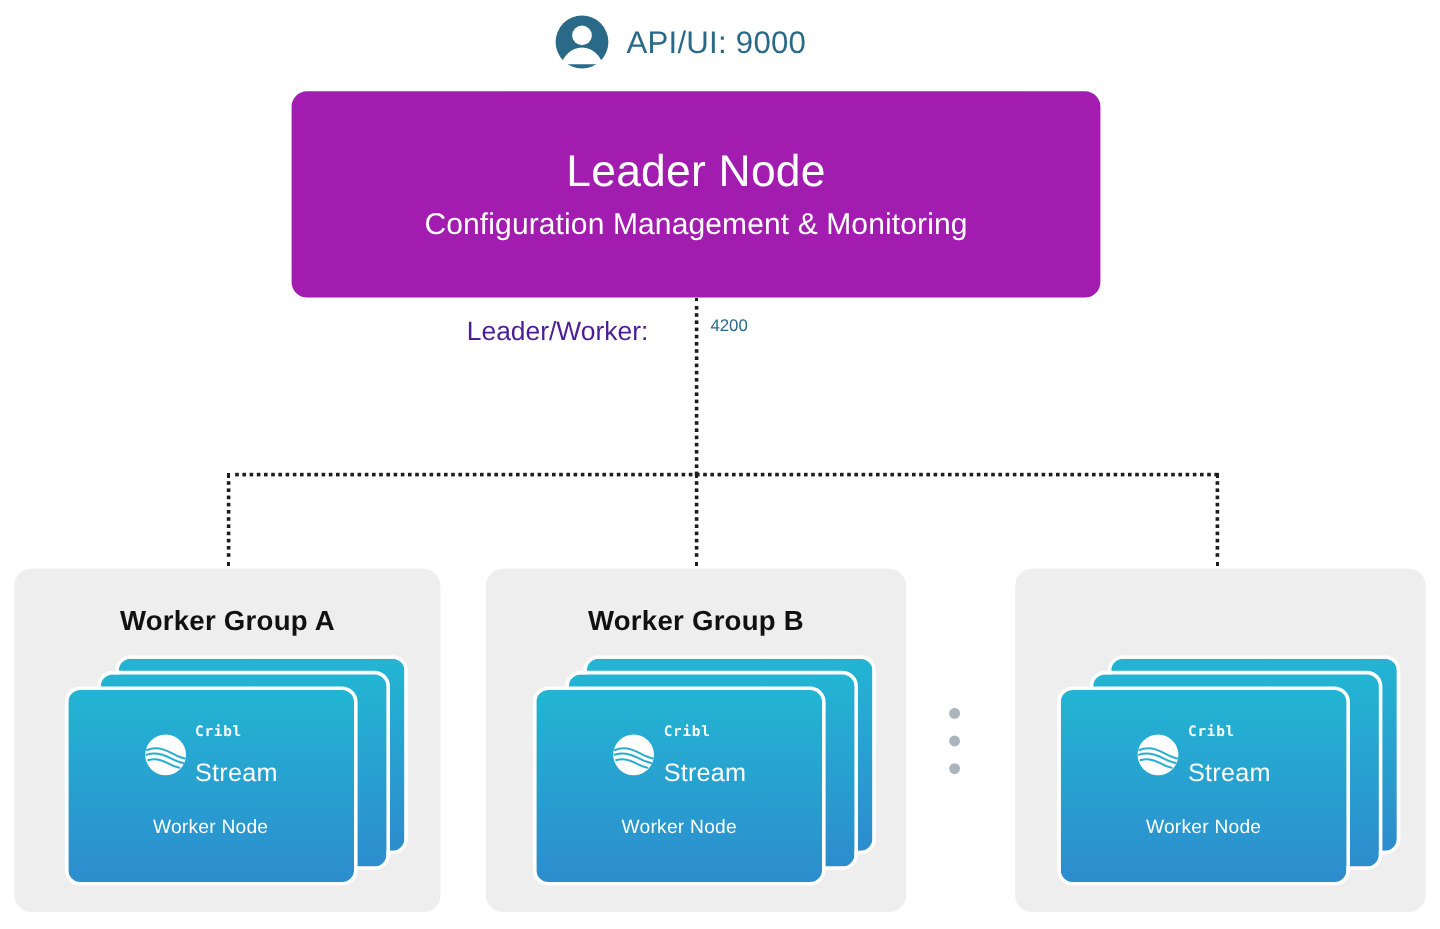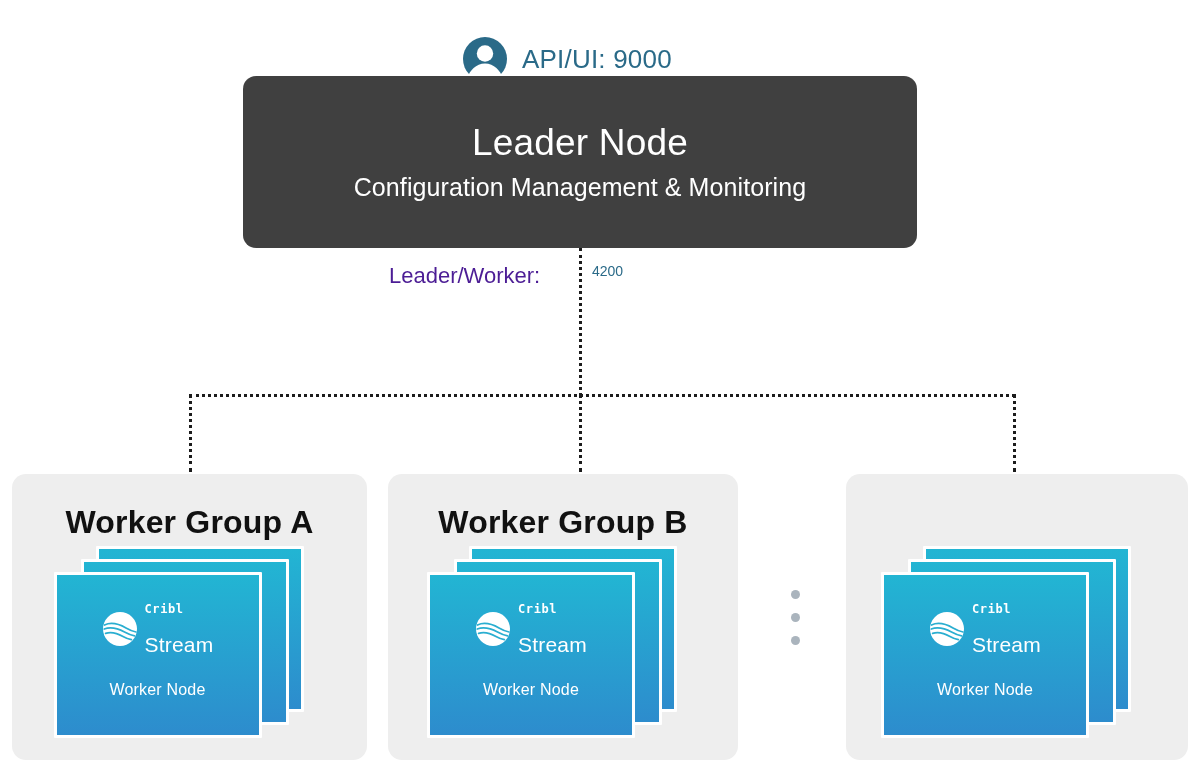--- a/index.html
+++ b/index.html
@@ -7,33 +7,33 @@
     width: 1200px; height: 774px;
     background: #ffffff;
     font-family: "Liberation Sans", sans-serif;
     overflow: hidden;
   }
   #stage { position: relative; width: 1200px; height: 774px; background:#fff; }
 
   
   .api-row {
     position: absolute; left: 462px; top: 12px;
-    display: flex; align-items: center; gap: 14px; margin-top: 24px;
+    display: flex; align-items: center; gap: 14px;
   }
   .user-icon { width: 46px; height: 46px; display: block; }
   .api-label {
     font-size: 26px; color: #2a6a88; letter-spacing: .2px;
     white-space: nowrap; line-height: 1;
   }
 
   
   .leader-node {
     position: absolute; left: 243px; top: 76px;
     width: 674px; height: 172px;
-    background: #404040; border-radius: 13px;
+    background: #a21caf; border-radius: 13px;
     display: flex; flex-direction: column;
     align-items: center; justify-content: center;
   }
   .leader-title {
     color: #ffffff; font-size: 37px; font-weight: 400;
     line-height: 1.1; margin-bottom: 10px; letter-spacing: .2px;
   }
   .leader-sub {
     color: #ffffff; font-size: 25px; font-weight: 400;
     line-height: 1.1; letter-spacing: .1px;
@@ -62,37 +62,37 @@
   #drop-a      { left: 189px; top: 394px;  height: 78px;  }
   #drop-b      { left: 579px; top: 394px;  height: 78px;  }
   #drop-c      { left: 1013px; top: 394px; height: 78px;  }
 
   
   .wgroup {
     position: absolute; top: 474px; height: 286px;
     background: #eeeeee; border-radius: 14px;
   }
   #wgroup-a  { left: 12px;  width: 355px; }
-  #wgroup-b  { left: 388px; width: 350px; padding-left: 40px; }
+  #wgroup-b  { left: 405px; width: 350px; padding-left: 40px; }
   #wgroup-nn { left: 846px; width: 342px; }
 
   .wgroup-title {
     position: absolute; top: 30px; left: 0; right: 0;
-    text-align: center; font-size: 32px; font-weight: 700;
+    text-align: center; font-size: 23px; font-weight: 700;
     color: #111111; letter-spacing: .2px;
   }
 
   
   .stack {
     position: absolute; left: 50%; transform: translateX(-50%);
     top: 72px; width: 272px; height: 192px;
   }
   .card {
-    position: absolute; width: 208px; height: 166px;
-    border-radius: 1px;
+    position: absolute; width: 244px; height: 166px;
+    border-radius: 13px;
     background: linear-gradient(180deg, #22b5d3 0%, #2d8ccd 100%);
     border: 3px solid #ffffff;
   }
   .card-back2 { left: 42px; top: 0px;  }
   .card-back1 { left: 27px; top: 13px; }
   .card-front {
     left: 0px; top: 26px;
     display: flex; flex-direction: column;
     align-items: center; justify-content: flex-start;
   }

